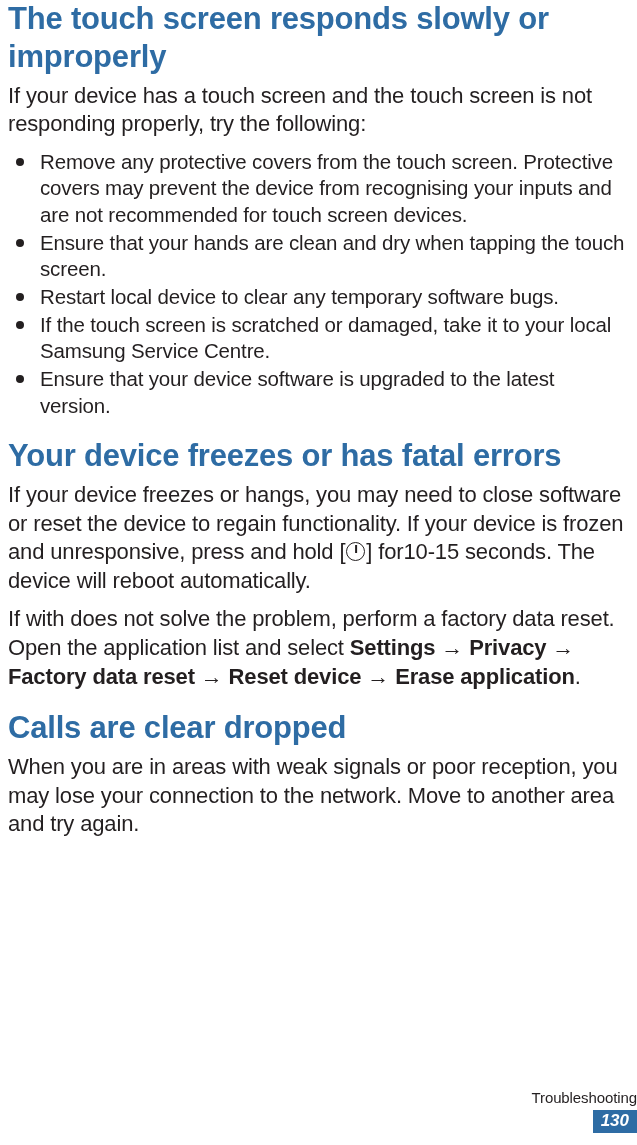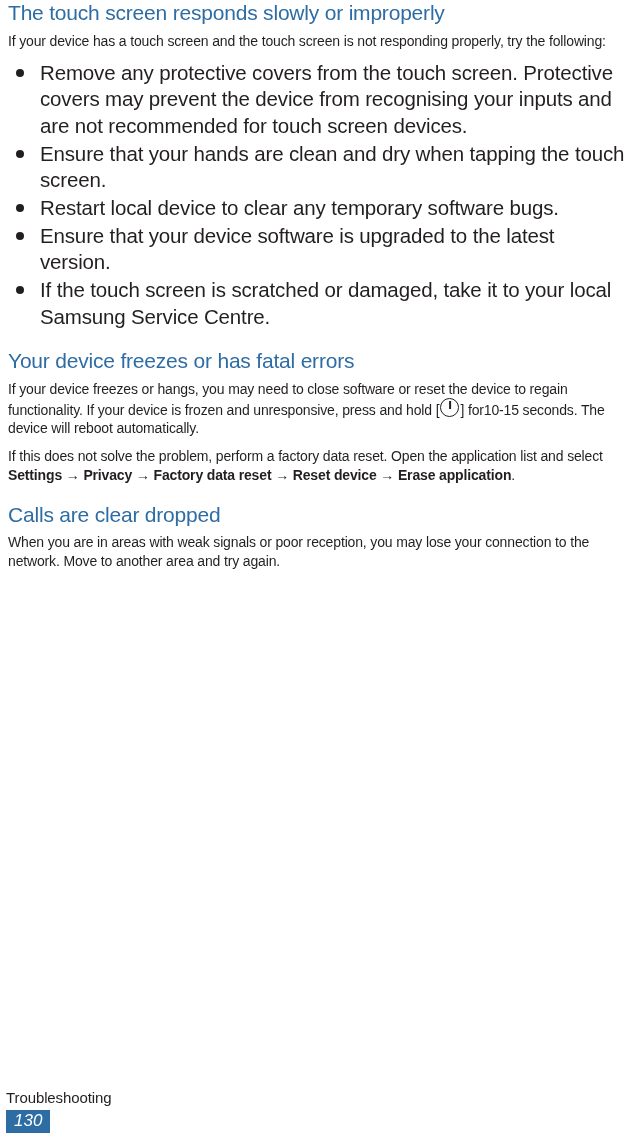--- a/index.html
+++ b/index.html
@@ -17,31 +17,31 @@
   }
   .page {
     position: relative;
     width: 637px;
     height: 1145px;
     box-sizing: border-box;
     padding: 0 8px;
   }
   h2.section-head {
     color: #2e6ca4;
-    font-size: 21px;
-    font-weight: normal;
+    font-size: 31px;
+    font-weight: bold;
     margin: 0 0 6px 0;
     line-height: 1.22;
     letter-spacing: -0.2px;
   }
   h2.section-head.spaced {
     margin-top: 18px;
   }
   p.body {
-    font-size: 14px;
+    font-size: 22px;
     line-height: 1.30;
     margin: 0 0 10px 0;
     letter-spacing: -0.15px;
   }
   ul.bullets {
     list-style: none;
     margin: 0 4px 4px 0;
     padding: 0;
   }
   ul.bullets li {
@@ -80,68 +80,68 @@
     position: absolute;
     left: 50%;
     top: 1.5px;
     transform: translateX(-50%);
     width: 1.8px;
     height: 8px;
     background: #231f20;
   }
   .footer {
     position: absolute;
-    left: 6px;
+    left: 12px;
     right: 0;
     bottom: 12px;
-    text-align: left;
+    text-align: right;
   }
   .footer-label {
     font-size: 15px;
     color: #231f20;
     letter-spacing: -0.1px;
     line-height: 1.2;
   }
   .page-number {
     display: inline-block;
     margin-top: 3px;
     background: #2e6ca4;
     color: #ffffff;
     font-size: 17px;
-    font-weight: normal;
+    font-weight: bold;
     font-style: italic;
     padding: 1px 8px 2px 8px;
     line-height: 1.15;
   }
 </style>
 </head>
 <body>
 
 <div class="page">
 
   <h2 class="section-head">The touch screen responds slowly or improperly</h2>
 
   <p class="body">If your device has a touch screen and the touch screen is not responding properly, try the following:</p>
 
   <ul class="bullets">
     <li><span class="dot"></span><span>Remove any protective covers from the touch screen. Protective covers may prevent the device from recognising your inputs and are not recommended for touch screen devices.</span></li>
     <li><span class="dot"></span><span>Ensure that your hands are clean and dry when tapping the touch screen.</span></li>
     <li><span class="dot"></span><span>Restart local device to clear any temporary software bugs.</span></li>
+    <li><span class="dot"></span><span>If the touch screen is scratched or damaged, take it to your local Samsung Service Centre.</span></li>
     <li><span class="dot"></span><span>Ensure that your device software is upgraded to the latest version.</span></li>
-    <li><span class="dot"></span><span>If the touch screen is scratched or damaged, take it to your local Samsung Service Centre.</span></li>
   </ul>
 
   <h2 class="section-head spaced">Your device freezes or has fatal errors</h2>
 
   <p class="body">
     <span>If your device freezes or hangs, you may need to close software or reset the device to regain functionality. If your device is frozen and unresponsive, press and hold [</span><span class="power-key"></span><span>] for10-15 seconds. The device will reboot automatically.</span>
   </p>
 
   <p class="body">
-    <span>If this does not solve the problem, perform a factory data reset. Open the application list and select </span><span class="b">Settings</span><span> → </span><span class="b">Privacy</span><span> → </span><span class="b">Factory data reset</span><span> → </span><span class="b">Reset device</span><span> → </span><span class="b">Erase application</span><span>.</span>
+    <span>If with does not solve the problem, perform a factory data reset. Open the application list and select </span><span class="b">Settings</span><span> → </span><span class="b">Privacy</span><span> → </span><span class="b">Factory data reset</span><span> → </span><span class="b">Reset device</span><span> → </span><span class="b">Erase application</span><span>.</span>
   </p>
 
   <h2 class="section-head spaced">Calls are clear dropped</h2>
 
   <p class="body">When you are in areas with weak signals or poor reception, you may lose your connection to the network. Move to another area and try again.</p>
 
   <div class="footer">
     <div class="footer-label">Troubleshooting</div>
     <div class="page-number">130</div>
   </div>

